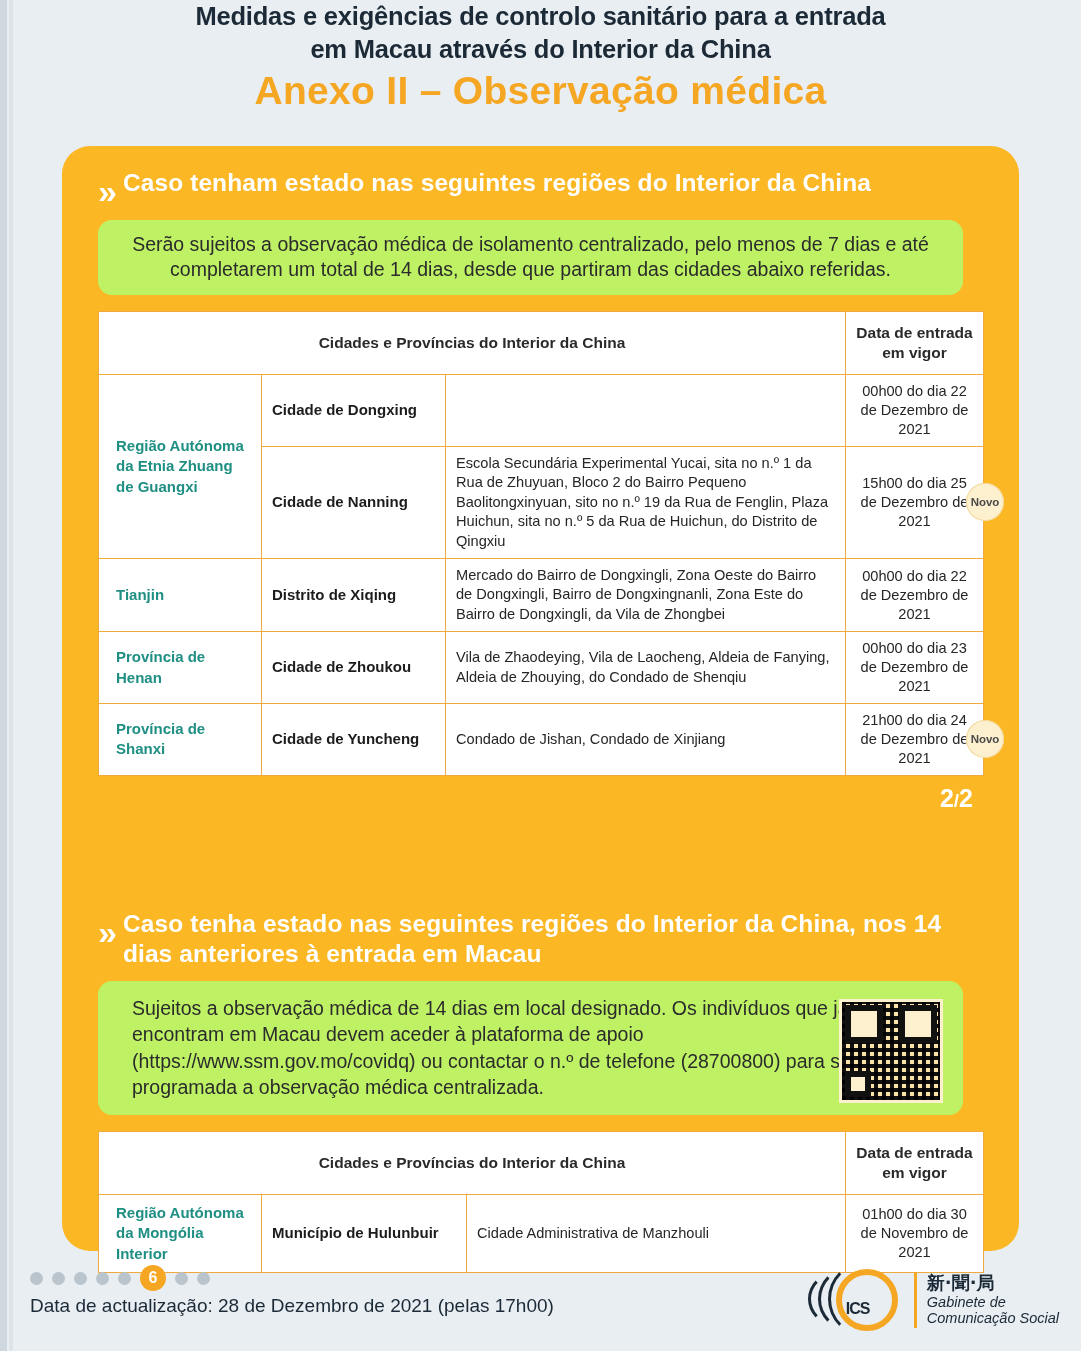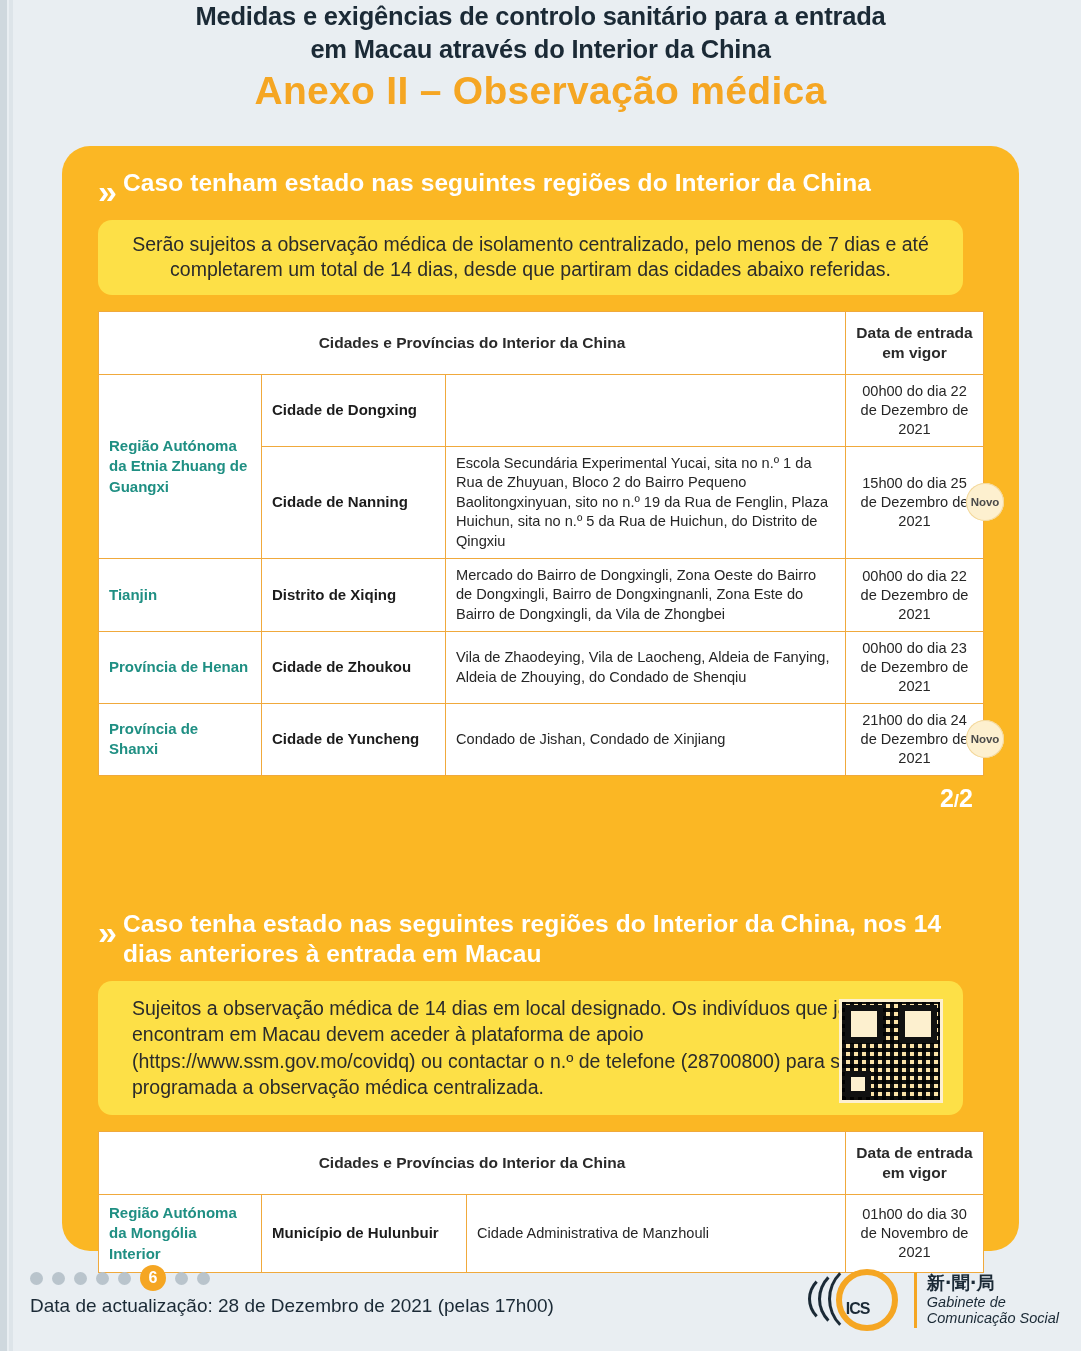--- a/index.html
+++ b/index.html
@@ -69,21 +69,21 @@
   .sec-title {
     font-size: 24.5px;
     font-weight: bold;
     color: #ffffff;
     line-height: 1.22;
     letter-spacing: 0.1px;
   }
 
   .note {
     margin: 12px 56px 0 36px;
-    background: #fde047;
+    background: #bef264;
     border-radius: 14px;
     padding: 12px 20px;
     font-size: 19.5px;
     color: #2b2b2b;
     line-height: 1.3;
     text-align: center;
   }
   .note.left {
     text-align: left;
     padding: 14px 34px;
@@ -137,21 +137,21 @@
     font-weight: bold;
     color: #2a2a2a;
     padding: 11px 6px;
     text-align: center;
     line-height: 1.3;
   }
   td.reg {
     color: #1f8f83;
     font-weight: bold;
     font-size: 15px;
-    padding: 8px 10px;
+    padding: 8px 17px;
     line-height: 1.35;
   }
   td.city {
     color: #1c1c1c;
     font-weight: bold;
     font-size: 15px;
     padding: 21px 10px;
     line-height: 1.35;
   }
   td.detail {

